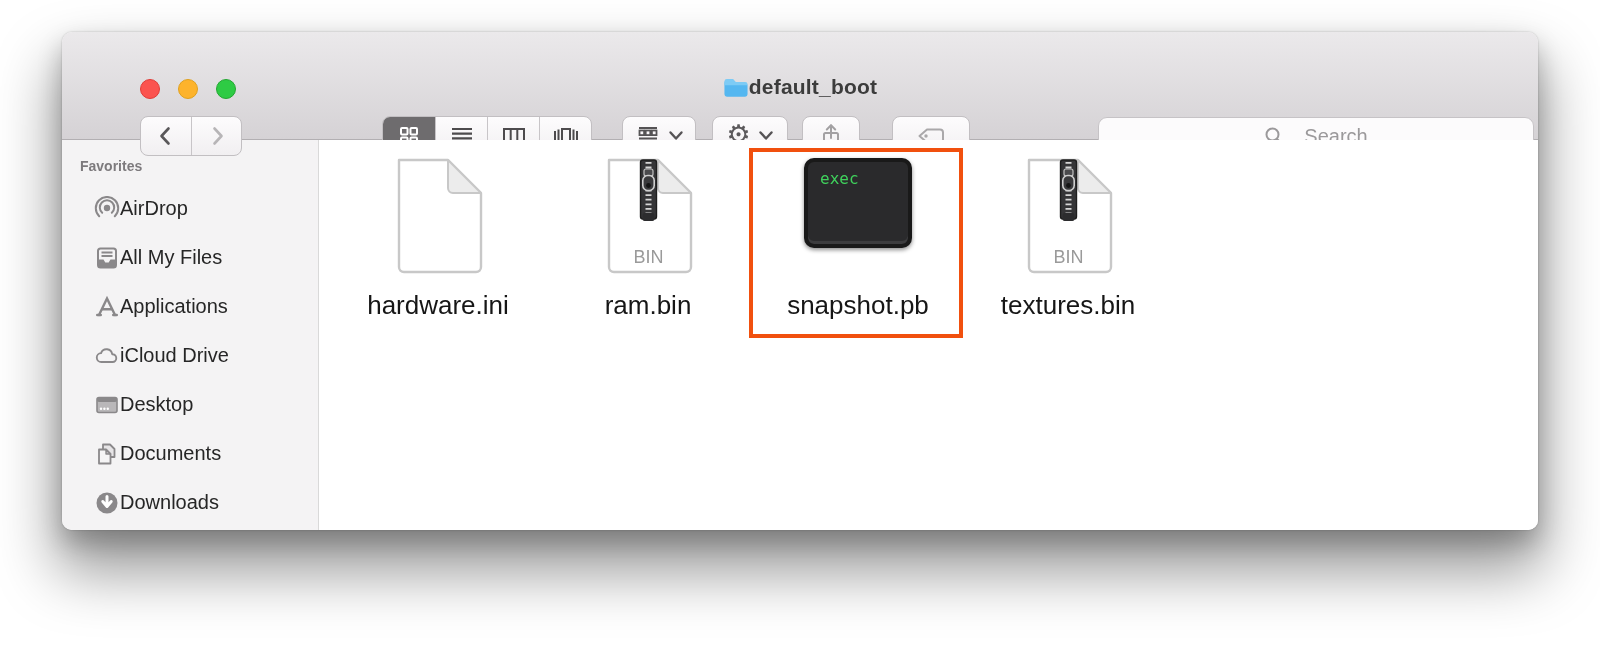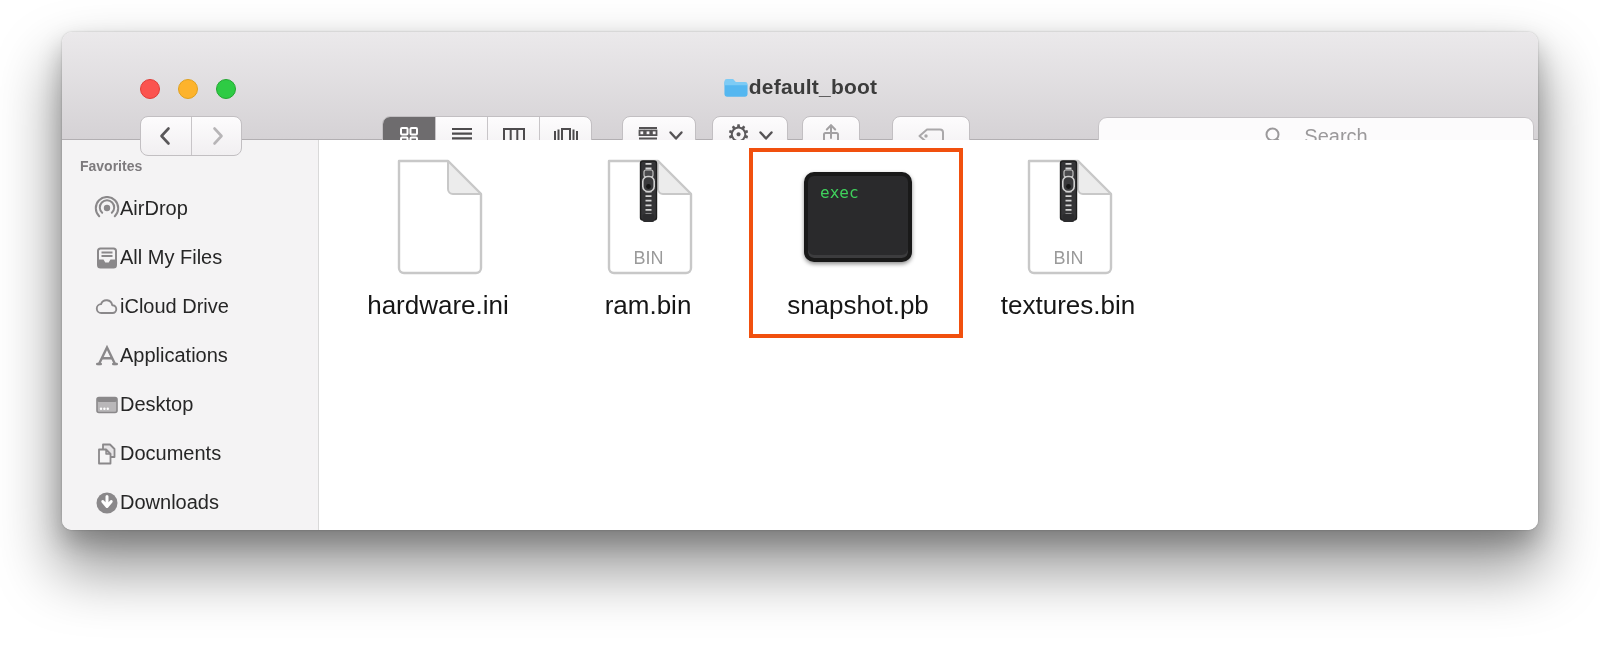--- a/index.html
+++ b/index.html
@@ -65,21 +65,21 @@
              border-right:1px solid #d9d9d9; overflow:hidden; }
   .sidebar-header { margin:18px 0 10px 18px; font-size:14px; font-weight:600; color:#7d7a7d; }
   .sidebar-item { display:flex; align-items:center; height:49px; padding-left:32px; 
                   font-size:20px; color:#262626; }
   .sb-icon { width:26px; height:26px; flex:0 0 auto; display:flex; align-items:center; justify-content:center; }
 
   .files-area { flex:1 1 auto; background:#ffffff; padding:12px 0 0 14px;
                 display:flex; align-items:flex-start; position:relative; }
   .file-item { width:210px; flex:0 0 auto; display:flex; flex-direction:column;
                align-items:center; padding-top:6px; position:relative; }
-  .file-icon-wrap { height:118px; display:flex; align-items:center; justify-content:center; }
+  .file-icon-wrap { height:118px; display:flex; justify-content:center; }
   .file-label { margin-top:14px; font-size:26px; color:#161616; }
 
   .exec-icon { width:108px; height:90px; background:#2a2a2c; border:4px solid #191919;
                border-radius:10px; position:relative;
                box-shadow: 0 2px 4px rgba(0,0,0,0.45), inset 0 -3px 0 #3c3c3e; }
   .exec-text { position:absolute; top:7px; left:12px; color:var(--exec-green,#3fd15c);
                font-family:"DejaVu Sans Mono", monospace; font-size:16px; }
 
   .highlight-box { position:absolute; left:-4px; top:-4px; width:214px; height:190px;
                    border:4px solid var(--highlight,#f1500e); pointer-events:none; }
@@ -236,39 +236,39 @@
               <line x1="7.5" y1="7.5" x2="18.5" y2="7.5" stroke="#8a888a" stroke-width="2"></line>
               <line x1="7.5" y1="11" x2="18.5" y2="11" stroke="#8a888a" stroke-width="2"></line>
               <path d="M4 14.5 h5.5 l1.8 3 h3.4 l1.8-3 H22 v5.5 a2.5 2.5 0 0 1 -2.5 2.5 h-13 a2.5 2.5 0 0 1 -2.5-2.5 z" fill="#8a888a"></path>
             </svg>
           </span>
           <span>All My Files</span>
         </div>
 
         <div class="sidebar-item">
           <span class="sb-icon">
-            <svg width="28" height="26" viewBox="0 0 28 26">
-              <path d="M8 19.5 a4.8 4.8 0 0 1 -0.4 -9.6 a6.2 6.2 0 0 1 12 1.2 a4.2 4.2 0 0 1 0.4 8.4 z" fill="none" stroke="#8a888a" stroke-width="2" stroke-linejoin="round"></path>
-            </svg>
-          </span>
-          <span>iCloud Drive</span>
-        </div>
-
-        <div class="sidebar-item">
-          <span class="sb-icon">
             <svg width="26" height="26" viewBox="0 0 26 26">
               <g stroke="#8a888a" fill="none" stroke-width="2.4" stroke-linecap="round">
                 <path d="M5 21 L13 4.5 L21 21"></path>
                 <line x1="8.3" y1="15.2" x2="17.7" y2="15.2"></line>
                 <line x1="3.2" y1="21" x2="6.8" y2="21"></line>
                 <line x1="19.2" y1="21" x2="22.8" y2="21"></line>
               </g>
             </svg>
           </span>
           <span>Applications</span>
+        </div>
+
+        <div class="sidebar-item">
+          <span class="sb-icon">
+            <svg width="28" height="26" viewBox="0 0 28 26">
+              <path d="M8 19.5 a4.8 4.8 0 0 1 -0.4 -9.6 a6.2 6.2 0 0 1 12 1.2 a4.2 4.2 0 0 1 0.4 8.4 z" fill="none" stroke="#8a888a" stroke-width="2" stroke-linejoin="round"></path>
+            </svg>
+          </span>
+          <span>iCloud Drive</span>
         </div>
 
         <div class="sidebar-item">
           <span class="sb-icon">
             <svg width="26" height="26" viewBox="0 0 26 26">
               <rect x="3" y="5.5" width="20" height="15" rx="2" fill="#b9b7b9" stroke="#8a888a" stroke-width="1.6"></rect>
               <rect x="3" y="5.5" width="20" height="4.5" rx="2" fill="#8a888a"></rect>
               <circle cx="7" cy="16.8" r="1.2" fill="#ffffff"></circle>
               <circle cx="10.4" cy="16.8" r="1.2" fill="#ffffff"></circle>
               <circle cx="13.8" cy="16.8" r="1.2" fill="#ffffff"></circle>

